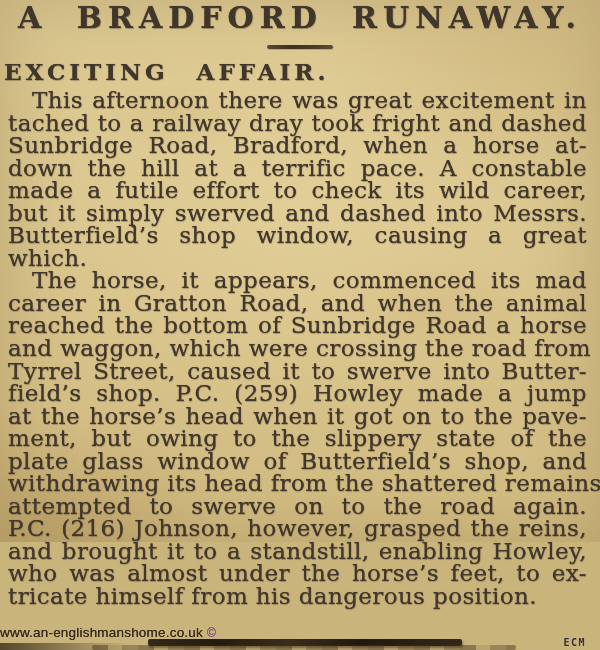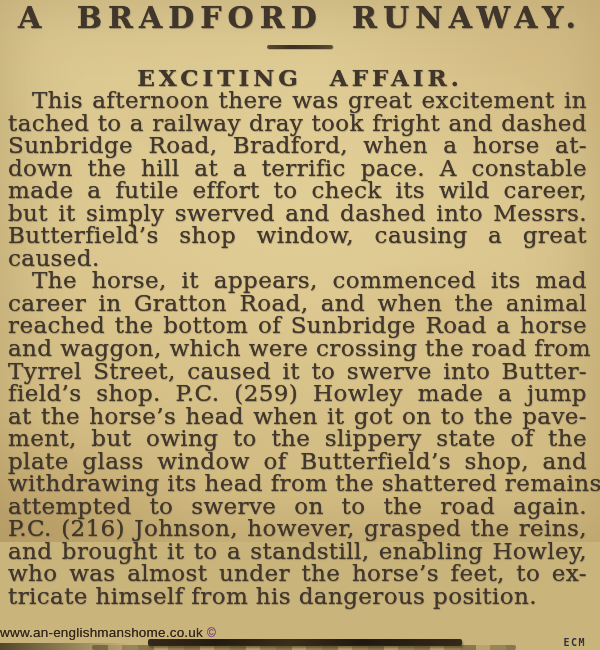--- a/index.html
+++ b/index.html
@@ -50,22 +50,21 @@
     height: 3.5px;
     background: linear-gradient(90deg, #5a4a35, #3c3023 35%, #4a3c2b 75%, #5d4d37);
     border-radius: 2px;
     box-shadow: 0.5px 0.5px 0.6px rgba(90,74,53,0.5);
   }
   .subhead {
     position: absolute;
     top: 54px;
     left: 0;
     right: 0;
-    margin: 10px;
-    text-align: center;
+    margin: 4px;
     font-size: 23px;
     font-weight: 700;
     letter-spacing: 4px;
     word-spacing: 16px;
     color: #41362b;
     text-shadow: 0 0 0.7px rgba(65,54,43,0.85), 0.6px 0.6px 0.8px rgba(65,54,43,0.3);
   }
   .article {
     position: absolute;
     top: 89px;
@@ -154,21 +153,21 @@
   <h2 class="subhead">EXCITING AFFAIR.</h2>
 
   <div class="article">
     <div class="tline indent">This afternoon there was great excitement in</div>
     <div class="tline">tached to a railway dray took fright and dashed</div>
     <div class="tline">Sunbridge Road, Bradford, when a horse at-</div>
     <div class="tline">down the hill at a terrific pace. A constable</div>
     <div class="tline">made a futile effort to check its wild career,</div>
     <div class="tline">but it simply swerved and dashed into Messrs.</div>
     <div class="tline">Butterfield’s shop window, causing a great</div>
-    <div class="tline last">caused.</div>
+    <div class="tline last">which.</div>
 
     <div class="tline indent">The horse, it appears, commenced its mad</div>
     <div class="tline">career in Gratton Road, and when the animal</div>
     <div class="tline">reached the bottom of Sunbridge Road a horse</div>
     <div class="tline">and waggon, which were crossing the road from</div>
     <div class="tline">Tyrrel Street, caused it to swerve into Butter-</div>
     <div class="tline">field’s shop. P.C. (259) Howley made a jump</div>
     <div class="tline">at the horse’s head when it got on to the pave-</div>
     <div class="tline">ment, but owing to the slippery state of the</div>
     <div class="tline">plate glass window of Butterfield’s shop, and</div>

